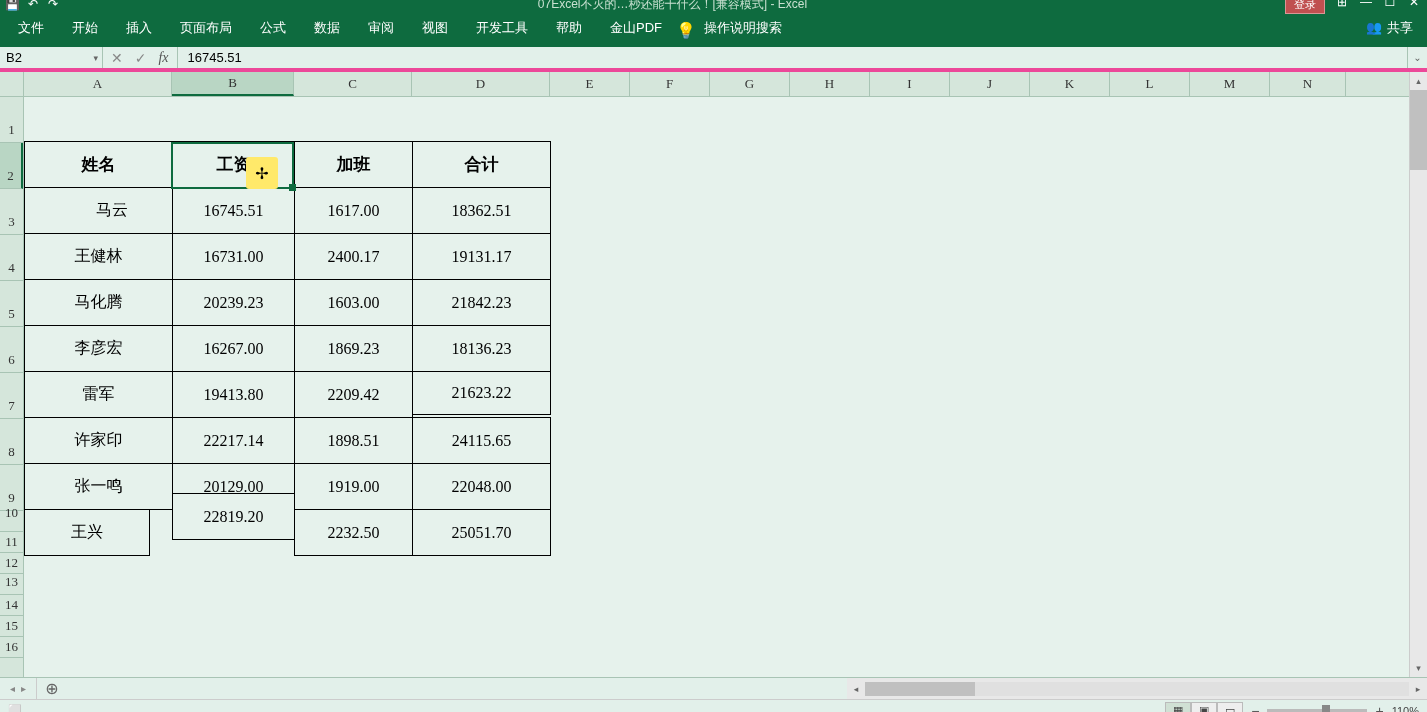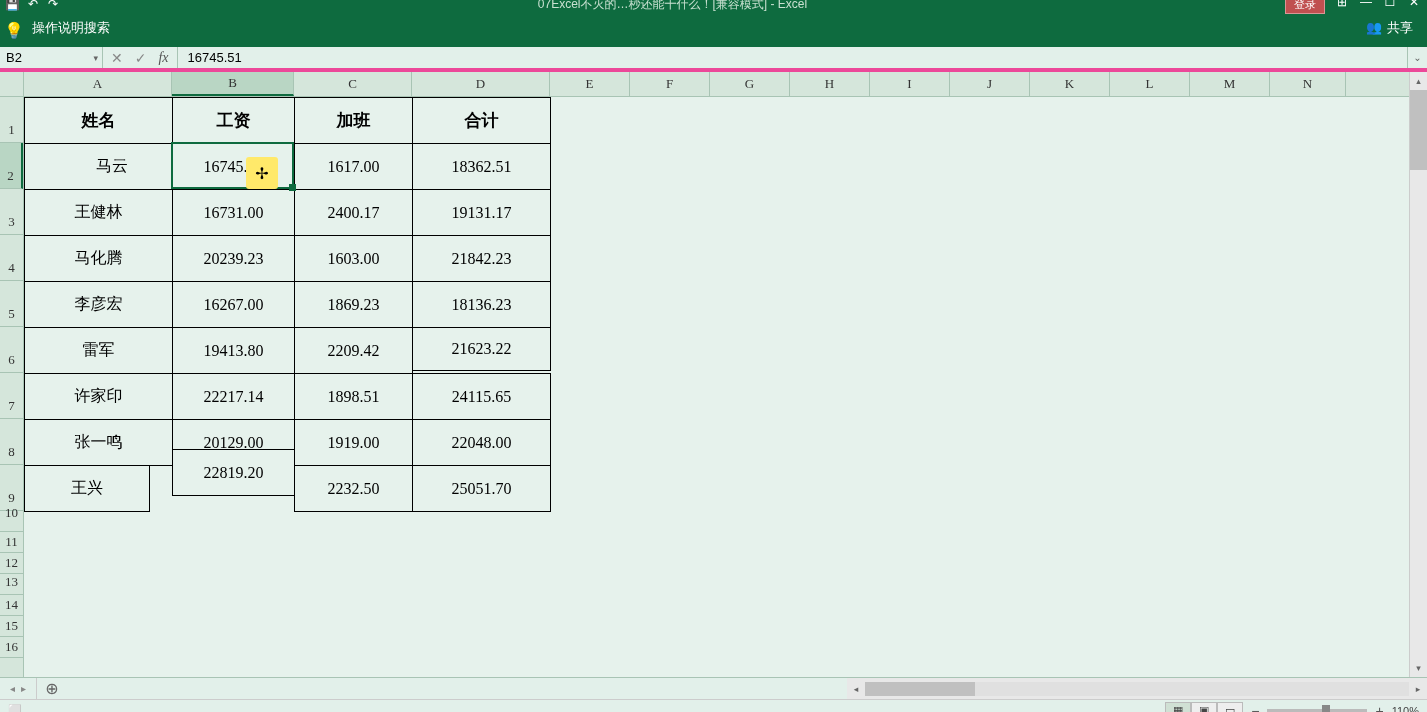--- a/index.html
+++ b/index.html
@@ -36,21 +36,21 @@
 .grid-area { position: relative; height: 605px; background: #e6f2ec; display: flex; }
 .corner { width: 24px; height: 25px; background: #d5e6db; border-right: 1px solid #a8c4b4; border-bottom: 1px solid #a8c4b4; }
 .colheads { display: flex; height: 25px; background: #d5e6db; border-bottom: 1px solid #a8c4b4; flex: 1; }
 .colhead { text-align: center; font-size: 13px; color: #333; border-right: 1px solid #a8c4b4; display: flex; align-items: center; justify-content: center; font-family: "SimSun"; }
 .colhead.sel { background: #b9d6c4; border-bottom: 2px solid #0e6b3f; }
 .rowheads { width: 24px; background: #d5e6db; border-right: 1px solid #a8c4b4; }
 .rowhead { text-align: center; font-size: 13px; color: #333; border-bottom: 1px solid #a8c4b4; display: flex; align-items: center; justify-content: center; font-family: "SimSun"; }
 .rowhead.sel { background: #b9d6c4; border-right: 2px solid #0e6b3f; }
 .cells { position: relative; flex: 1; }
 .data-table { position: absolute; left: 0; top: 0; }
-.dt-cell { position: absolute; border: 1px solid #000; display: flex; align-items: center; justify-content: center; font-size: 16px; font-family: "SimSun"; background: #e6f2ec; }
+.dt-cell { position: absolute; border: 1px solid #000; display: flex; align-items: center; justify-content: center; font-size: 16px; font-family: "SimSun"; background: #e6f2ec; margin-top: 44px; }
 .dt-cell.hdr { font-weight: bold; font-size: 17px; }
 .selection-box { position: absolute; border: 2px solid #0e6b3f; pointer-events: none; }
 .selection-handle { position: absolute; width: 7px; height: 7px; background: #0e6b3f; right: -4px; bottom: -4px; }
 .cursor-highlight { position: absolute; width: 32px; height: 32px; background: #ffe96a; border-radius: 3px; pointer-events: none; display: flex; align-items: center; justify-content: center; font-size: 16px; }
 .vscroll { width: 18px; background: #e8e8e8; position: relative; border-left: 1px solid #ccc; }
 .vscroll-thumb { position: absolute; width: 100%; background: #c0c0c0; }
 .vscroll-arrow { height: 18px; text-align: center; font-size: 9px; color: #666; line-height: 18px; }
 
 
 .sheets-row { height: 22px; background: #e2f0ea; display: flex; align-items: stretch; border-top: 1px solid #a8c4b4; }
@@ -95,20 +95,33 @@
   <div class="titlebar-right">
     <span class="tb-btn">登录</span>
     <span class="tb-icon">⊞</span>
     <span class="tb-icon">—</span>
     <span class="tb-icon">☐</span>
     <span class="tb-icon">✕</span>
   </div>
 </div>
 
 <div class="ribbon">
+  <div id="ribbon-tabs" style="display: flex;">
+      <span class="ribbon-tab file">文件</span>
+      <span class="ribbon-tab">开始</span>
+      <span class="ribbon-tab">插入</span>
+      <span class="ribbon-tab">页面布局</span>
+      <span class="ribbon-tab">公式</span>
+      <span class="ribbon-tab">数据</span>
+      <span class="ribbon-tab">审阅</span>
+      <span class="ribbon-tab">视图</span>
+      <span class="ribbon-tab">开发工具</span>
+      <span class="ribbon-tab">帮助</span>
+      <span class="ribbon-tab">金山PDF</span>
+    </div>
   <span class="lightbulb">💡</span>
   <span class="ribbon-tab">操作说明搜索</span>
   <div class="ribbon-spacer"></div>
   <div class="ribbon-right">
     <span>👥</span>
     <span>共享</span>
   </div>
 </div>
 
 <div class="formula-row">

